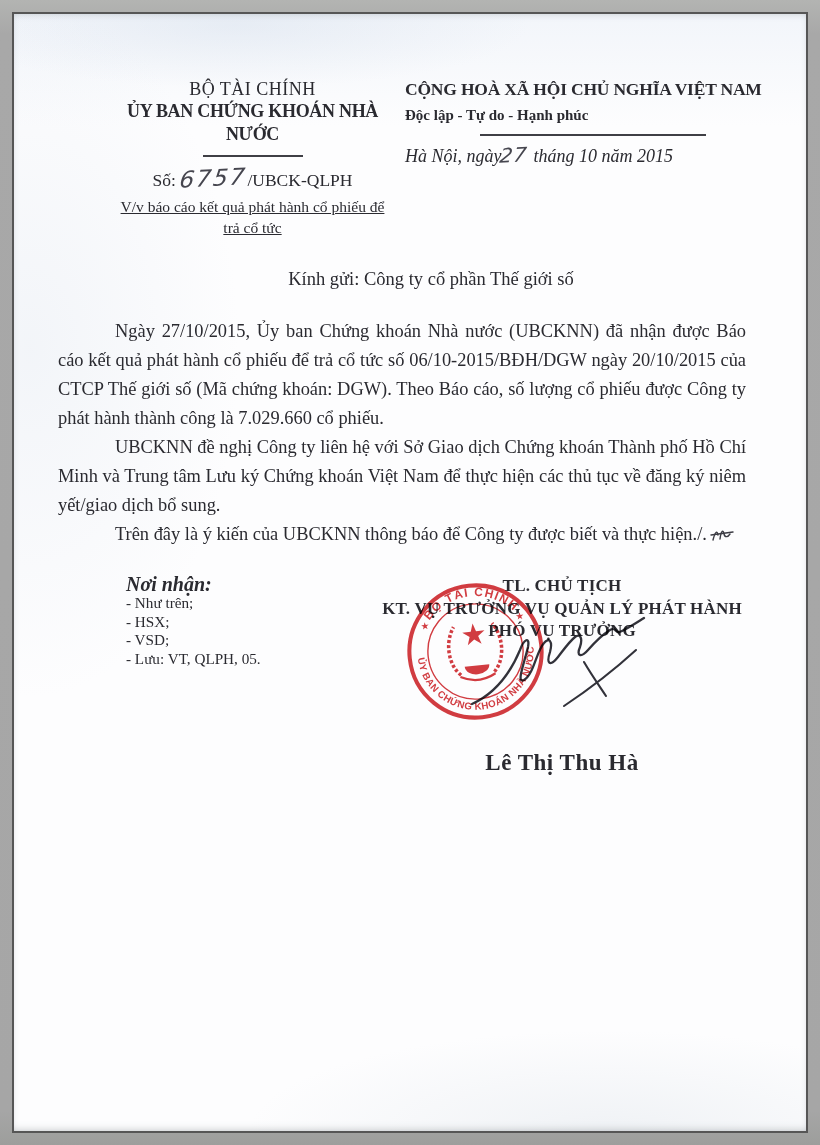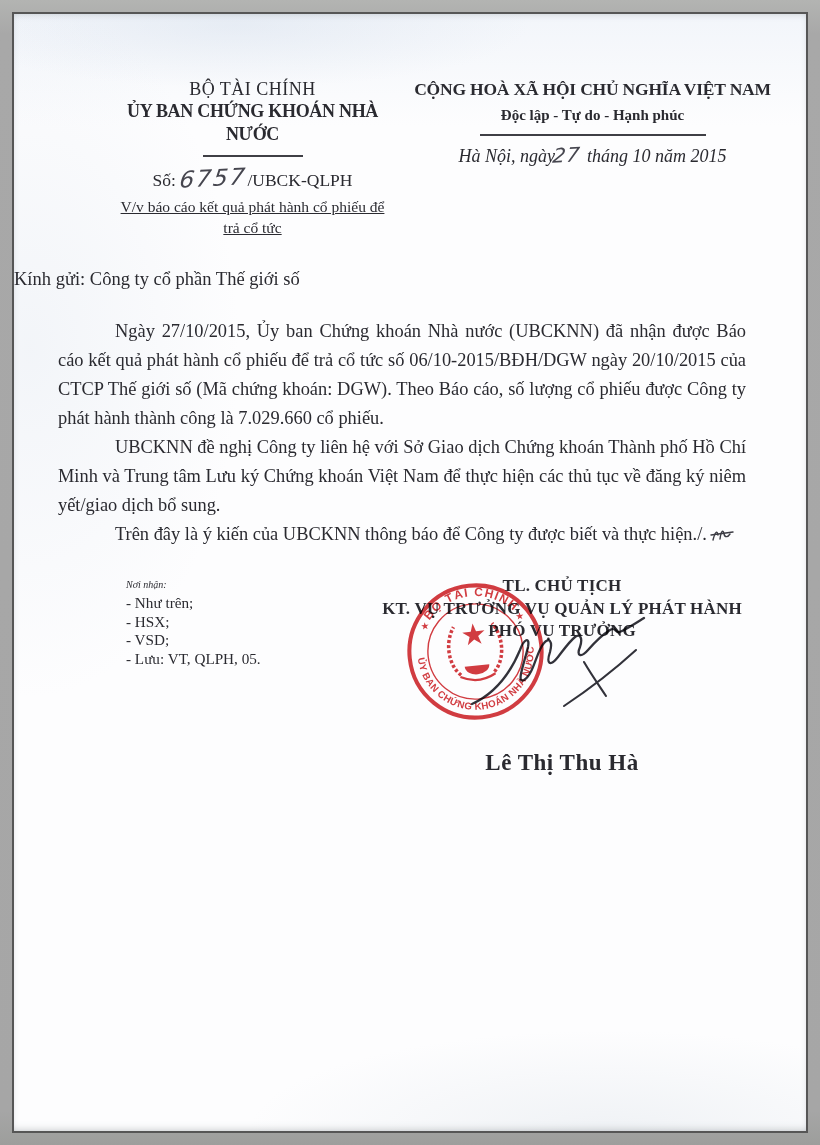--- a/index.html
+++ b/index.html
@@ -32,21 +32,21 @@
   
   .doc-header { display: flex; padding-top: 64px; }
   .header-left {
     flex: 0 0 305px;
     margin-left: 86px;
     text-align: center;
   }
   .header-right {
     flex: 1;
     padding-right: 26px;
-    text-align: center;
+    text-align: left;
   }
   .ministry  { font-size: 18px; font-weight: 500; letter-spacing: 0.5px; line-height: 22px; }
   .agency    { font-size: 18px; font-weight: bold; letter-spacing: -0.3px; line-height: 23px; }
   .rule      { height: 0; border-bottom: 2px solid #3f3f45; margin: 9px auto 0 auto; }
   .rule-left  { width: 100px; }
   .rule-right { width: 226px; margin-top: 7px; }
   .doc-number { margin-top: 13px; font-size: 17.5px; white-space: nowrap; }
   .subject    { margin-top: 5px; font-size: 15.5px; line-height: 21px; text-decoration: underline; }
   .country { font-size: 17.5px; font-weight: bold; letter-spacing: -0.2px; line-height: 22px; }
   .motto   { font-size: 15px;  font-weight: bold; margin-top: 3px; line-height: 24px; }
@@ -57,36 +57,37 @@
     font-family: "DejaVu Sans", sans-serif;
     font-style: italic;
     color: #46464f;
     transform: skewX(-10deg) rotate(-3deg);
   }
   .hw-number { font-size: 23px; letter-spacing: 2px; margin: 0 1px 0 4px; line-height: 10px; }
   .hw-day    { font-size: 20px; letter-spacing: 1px; margin: 0 2px 0 -2px; line-height: 10px; }
   
   .salutation {
     margin-top: 31px;
-    text-align: left;
+    text-align: center;
     font-size: 18.5px;
+    padding-left: 42px;
   }
   .body-text { padding: 27px 60px 0 44px; }
   .body-text p {
     margin: 0;
     font-size: 18.4px;
     line-height: 29px;
     text-align: justify;
     text-indent: 57px;
   }
   .squiggle { margin-left: 3px; vertical-align: -2px; }
   
   .doc-footer { display: flex; margin-top: 26px; padding-left: 112px; }
   .recipients { flex: 0 0 auto; }
-  .recipients-label { font-size: 10px; font-weight: normal; font-style: italic; line-height: 19px; }
+  .recipients-label { font-size: 20px; font-weight: bold; font-style: italic; line-height: 19px; }
   .recipient { font-size: 15.2px; line-height: 18.5px; }
   .sign-block {
     width: 420px;
     margin-left: auto;
     margin-right: 34px;
     text-align: center;
   }
   .sign-title { font-size: 17px; font-weight: bold; line-height: 22.5px; letter-spacing: 0.2px; }
   .signer-name { margin-top: 107px; font-size: 23px; font-weight: bold; letter-spacing: 0.5px; }
   

